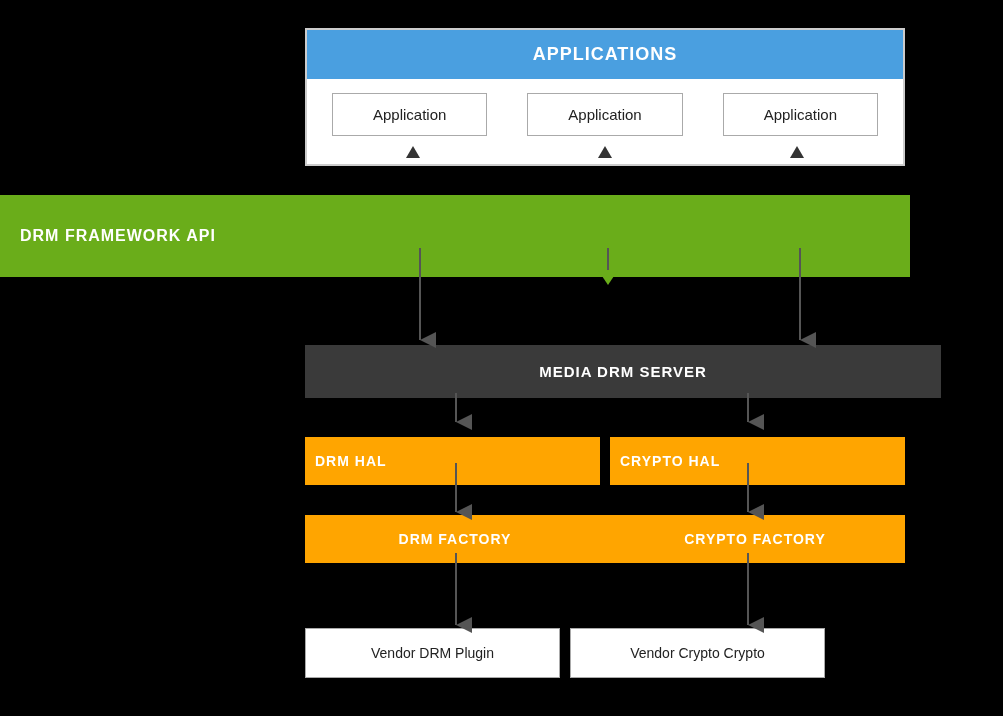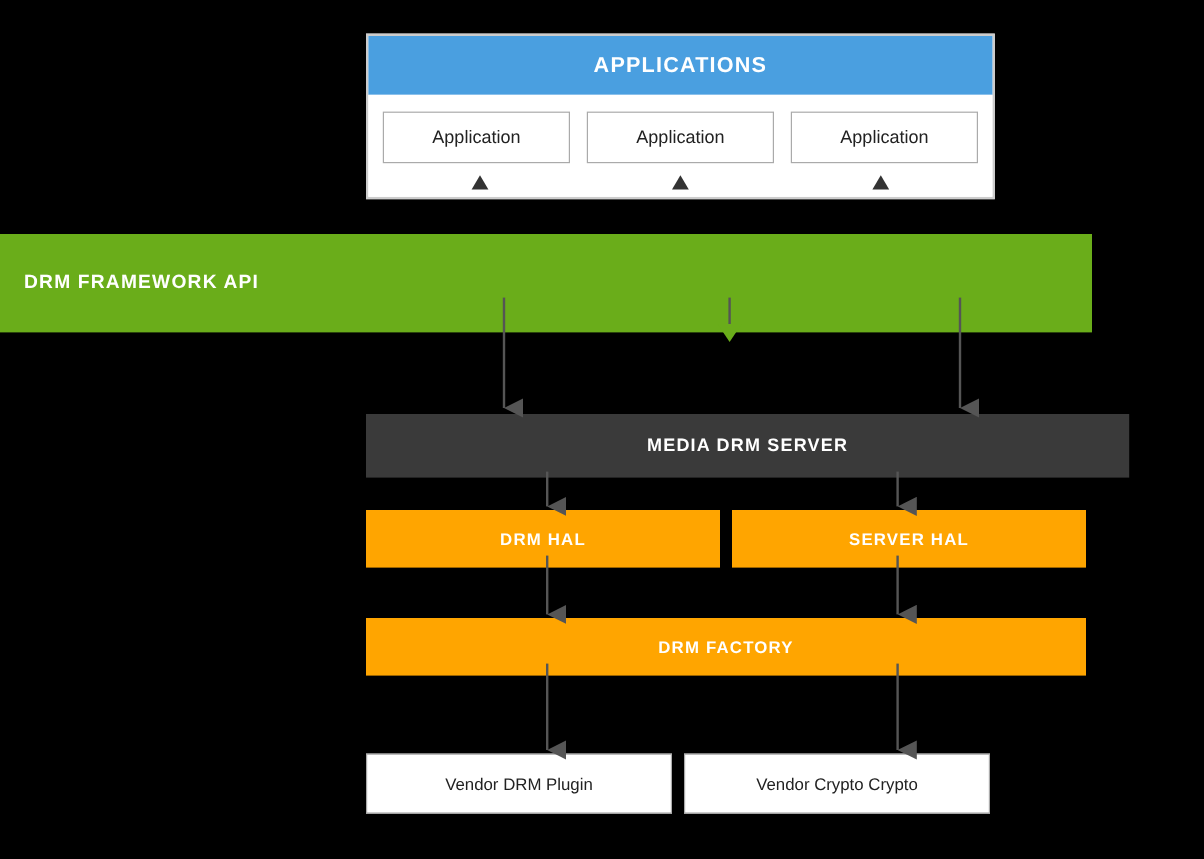--- a/index.html
+++ b/index.html
@@ -19,21 +19,21 @@
       top: 0;
       width: 1003px;
       height: 716px;
     }
 
     
     .applications-block {
       position: absolute;
       left: 305px;
       top: 28px;
-      width: 524px;
+      width: 600px;
       background: white;
       border: 2px solid #ccc;
     }
 
     .applications-header {
       background: #4A9FE0;
       color: white;
       font-weight: bold;
       font-size: 18px;
       letter-spacing: 1px;
@@ -122,23 +122,23 @@
       justify-content: space-between;
       gap: 10px;
     }
 
     .hal-box {
       background: #FFA500;
       color: white;
       font-weight: bold;
       font-size: 14px;
       letter-spacing: 1px;
-      text-align: center;
       padding: 16px 10px;
       flex: 1;
+      margin-top: 12px;
     }
 
     
     .factory-row {
       position: absolute;
       left: 305px;
       top: 515px;
       width: 600px;
       display: flex;
       flex-direction: row;
@@ -225,27 +225,30 @@
 
   <div class="media-drm-server">
     <span>MEDIA DRM SERVER</span>
   </div>
 
   <div class="hal-row">
     <div class="hal-box">
       <span>DRM HAL</span>
     </div>
     <div class="hal-box">
-      <span>SERVER HAL</span>
+      <span>CRYPTO HAL</span>
     </div>
   </div>
 
   <div class="factory-row">
     <div class="factory-box">
       <span>DRM FACTORY</span>
+    </div>
+    <div class="factory-box">
+      <span>CRYPTO FACTORY</span>
     </div>
   </div>
 
   <div class="vendor-row">
     <div class="vendor-box">
       <span>Vendor DRM Plugin</span>
     </div>
     <div class="vendor-box">
       <span>Vendor Crypto Crypto</span>
     </div>

